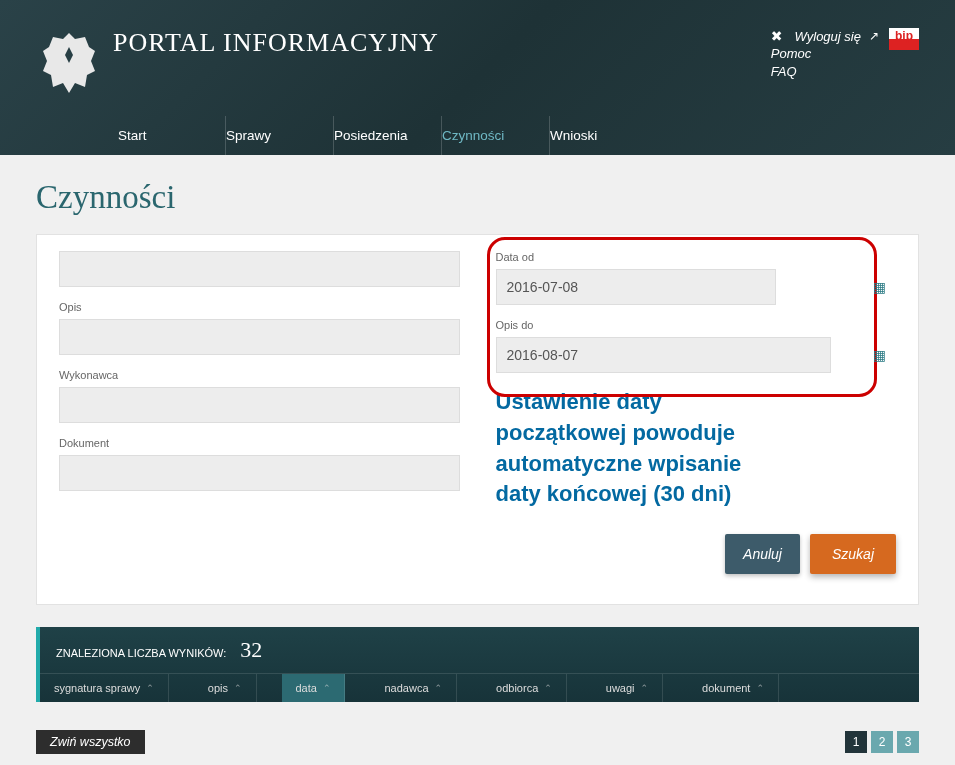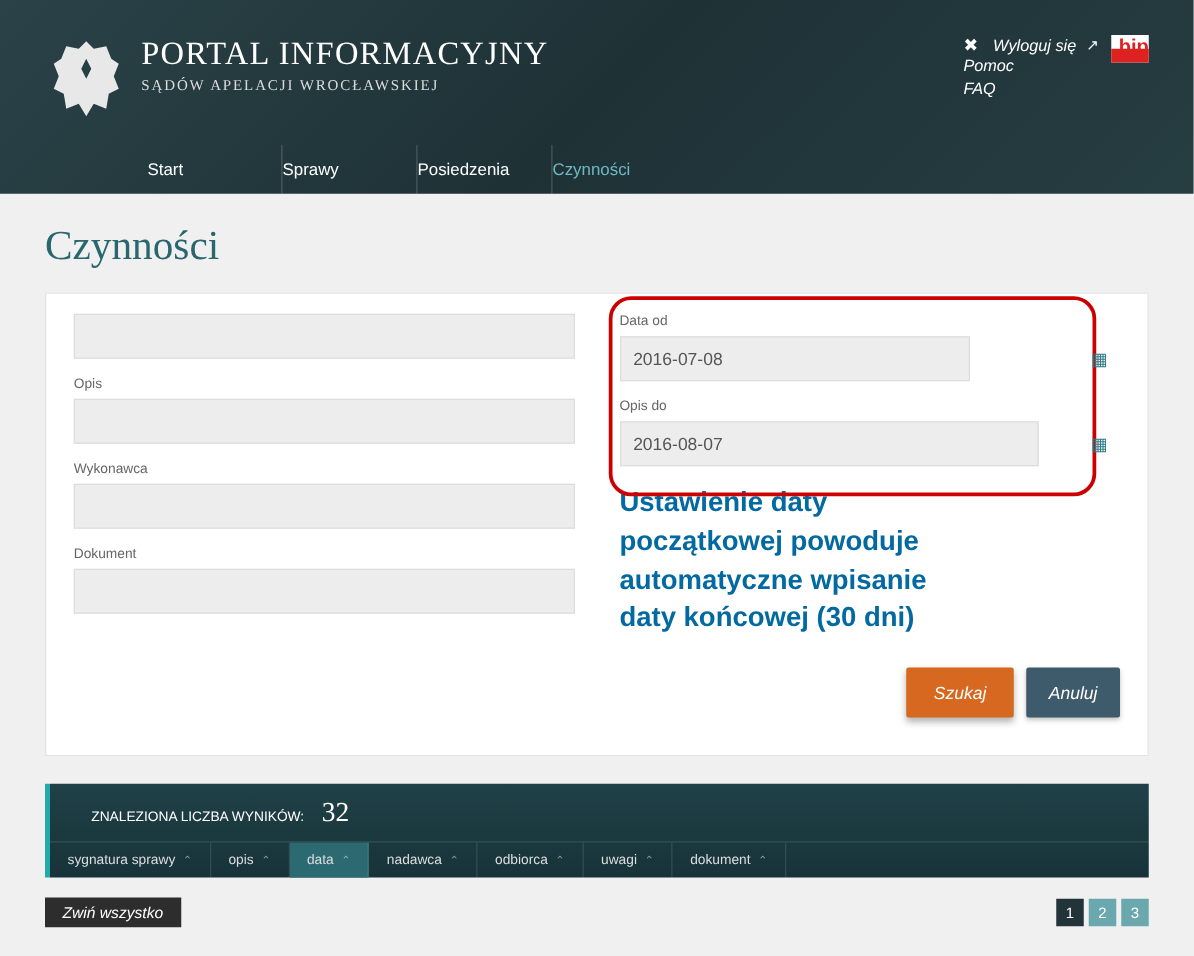--- a/index.html
+++ b/index.html
@@ -14,21 +14,21 @@
   .title-block { flex: 1; }
   .portal-title { font-family: Georgia, serif; color: #fff; font-size: 26px; letter-spacing: 1px; font-weight: 400; }
   .portal-sub { font-family: Georgia, serif; color: #dcdcdc; font-size: 12px; letter-spacing: 1.5px; margin-top: 3px; }
   .header-right { display:flex; align-items:flex-start; gap:10px; }
   .top-links { text-align: left; }
   .top-links .line1 { display:flex; align-items:center; gap:8px; }
   .top-links a, .top-links span.link { color: #fff; font-style: italic; font-size: 13px; text-decoration:none; cursor:pointer; }
   .tools-icon { color:#fff; font-size:14px; margin-right:4px; }
   .ext-icon { color:#fff; font-size:12px; }
   .flag { width:30px; height:22px; background:#fff; border-bottom:11px solid #d22; position:relative; }
-  .flag .bip { position:absolute; top:1px; left:6px; font-size:16px; color:#d22; font-weight:bold; }
+  .flag .bip { position:absolute; top:1px; left:6px; font-size:12px; color:#d22; font-weight:bold; }
   .nav { display:flex; padding: 18px 36px 0 118px; }
   .nav-item { color:#fff; font-size:13.5px; padding: 12px 0; margin-right:0; border-right:1px solid rgba(255,255,255,0.18); cursor:pointer; width:108px; text-align:left; }
   .nav-item:last-child { border-right:none; }
   .nav-item.active { color:#6fb8c4; }
   .page-wrap { padding: 0 36px; }
   .page-title { font-family: Georgia, serif; color:#2a666e; font-size:33px; font-weight:400; margin: 24px 0 18px 0; }
   .panel { background:#fff; border:1px solid #e2e2e2; padding: 16px 22px 30px 22px; position:relative; }
   .form-row { display:flex; gap:36px; }
   .form-col { flex:1; }
   .field { margin-bottom: 14px; }
@@ -36,45 +36,44 @@
   .input { width:100%; height:36px; background:#ededed; border:1px solid #ddd; padding:0 10px; font-size:14px; color:#555; }
   .date-wrap { position:relative; }
   .date-wrap .cal { position:absolute; right:10px; top:10px; color:#2a7a84; font-size:14px; }
   .highlight-box { position:absolute; border:3px solid #c00; border-radius:18px; }
   .annot { color:#0369a1; font-size:22px; font-weight:bold; line-height:1.4; margin-top:12px; }
   .btn-row { display:flex; justify-content:flex-end; gap:10px; margin-top:24px; }
   .btn { padding:10px 18px; font-size:14px; color:#fff; cursor:pointer; border:none; font-style:italic; border-radius:2px; }
   .btn-cancel { background:#3d5b6a; box-shadow:0 2px 4px rgba(0,0,0,0.25); }
   .btn-search { background:#d6691f; box-shadow:0 3px 6px rgba(0,0,0,0.3); padding:12px 22px; }
   .results-bar { background:linear-gradient(180deg,#1f4147,#173339); margin-top:22px; border-left:4px solid #2aa; }
-  .results-top { padding:10px 33px; color:#fff; font-size:11px; display:flex; align-items:baseline; gap:14px; }
+  .results-top { padding:10px 16px; color:#fff; font-size:11px; display:flex; align-items:baseline; gap:14px; }
   .results-count { font-family:Georgia,serif; font-size:22px; }
-  .sort-row { display:flex; border-top:1px solid rgba(255,255,255,0.12); }
+  .sort-row { display:flex; border-top:1px solid rgba(255,255,255,0.12);gap:25px; }
   .sort-item { color:#ddd; font-size:11px; padding:8px 14px; border-right:1px solid rgba(255,255,255,0.12); cursor:pointer; display:flex; align-items:center; gap:6px; }
   .sort-item.active { background:#2c6a72; }
   .sort-caret { font-size:9px; opacity:0.6; }
-  .below { display:flex; justify-content:space-between; align-items:center; margin-top:16px; }
+  .below { display:flex; justify-content:space-between; align-items:center; margin-top:28px; }
   .collapse-btn { background:#2d2d2d; color:#fff; font-style:italic; font-size:12.5px; padding:5px 14px; cursor:pointer; }
   .pager { display:flex; gap:4px; }
   .pg { width:22px; height:22px; display:flex; align-items:center; justify-content:center; font-size:12px; color:#fff; background:#6aa8ae; cursor:pointer; }
   .pg.active { background:#22343a; }
 </style>
 </head>
 <body>
 
 <div class="header">
   <div class="header-top">
     <div class="eagle">
       <svg viewBox="0 0 60 68">
           <path fill="#e8e8e8" d="M30 4 L24 10 L14 8 L10 18 L4 22 L8 32 L4 42 L12 46 L14 58 L24 54 L30 64 L36 54 L46 58 L48 46 L56 42 L52 32 L56 22 L50 18 L46 8 L36 10 Z M30 18 L34 26 L30 34 L26 26 Z"></path>
         </svg>
     </div>
     <div class="title-block">
       <div class="portal-title">PORTAL INFORMACYJNY</div>
-      <div class="portal-sub">SĄDÓW APELACJI WROCŁAWSKIEJ</div>
     </div>
     <div class="header-right">
       <div class="top-links">
         <div class="line1">
           <span class="tools-icon">✖</span>
           <span class="link">Wyloguj się</span>
           <span class="ext-icon">↗</span>
         </div>
         <div><span class="link">Pomoc</span></div>
         <div><span class="link">FAQ</span></div>
@@ -82,20 +81,21 @@
       <div class="flag">
           <span class="bip">bip</span>
         </div>
     </div>
   </div>
   <div class="nav">
     <div class="nav-item">Start</div>
     <div class="nav-item">Sprawy</div>
     <div class="nav-item">Posiedzenia</div>
     <div class="nav-item active">Czynności</div>
+    <div class="nav-item">Wnioski</div>
   </div>
 </div>
 
 <div class="page-wrap">
   <h1 class="page-title">Czynności</h1>
 
   <div class="panel">
     <div class="highlight-box" style="left:450px; top:2px; width:390px; height:160px;"></div>
     <div class="form-row">
       <div class="form-col">
@@ -127,22 +127,22 @@
           <label>Opis do</label>
           <div class="date-wrap">
             <input class="input" style="width: 335px;" value="2016-08-07">
             <span class="cal">▦</span>
           </div>
         </div>
         <div class="annot" style="max-width:260px;">Ustawienie daty początkowej powoduje automatyczne wpisanie daty końcowej (30 dni)</div>
       </div>
     </div>
     <div class="btn-row">
+      <button class="btn btn-cancel">Anuluj</button>
       <button class="btn btn-search">Szukaj</button>
-      <button class="btn btn-cancel">Anuluj</button>
     </div>
   </div>
 
   <div class="results-bar">
     <div class="results-top">
       <span>ZNALEZIONA LICZBA WYNIKÓW:</span>
       <span class="results-count">32</span>
     </div>
     <div class="sort-row">
       <div class="sort-item">

